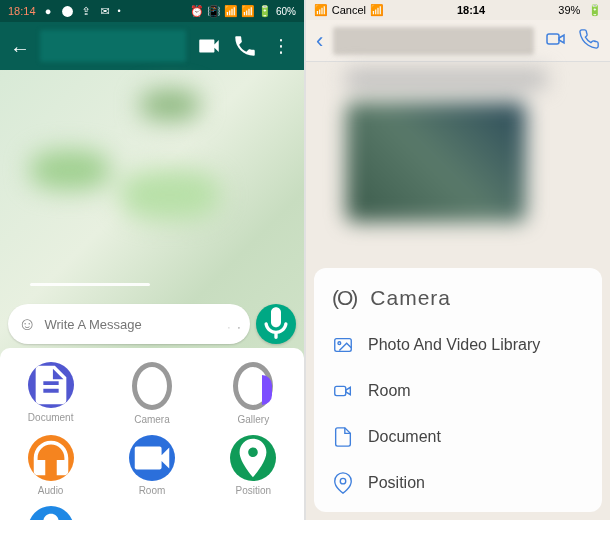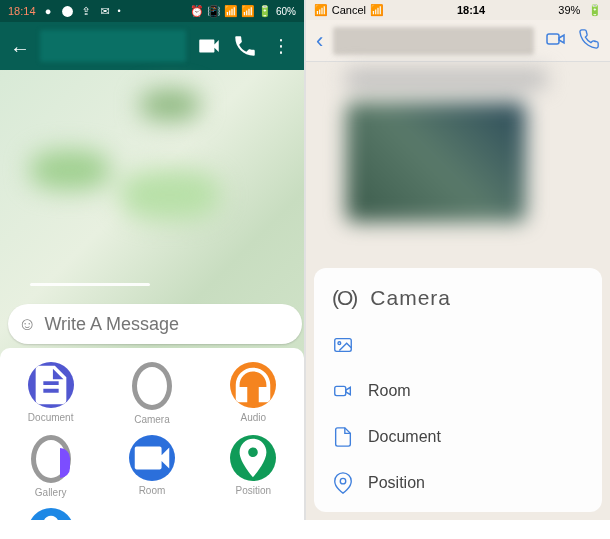--- a/index.html
+++ b/index.html
@@ -26,21 +26,21 @@
 .chat-blur{position:absolute;inset:0;filter:blur(12px)}
 .blob{position:absolute;border-radius:40%}
 .b1{width:80px;height:40px;background:#a0d090;top:80px;left:30px}
 .b2{width:100px;height:50px;background:#b8e0a8;top:100px;left:120px}
 .b3{width:60px;height:30px;background:#8db87f;top:20px;left:140px}
 .handle{position:absolute;bottom:14px;left:30px;width:120px;height:3px;background:rgba(255,255,255,0.9);border-radius:2px}
 
 
 .compose-row{display:flex;align-items:center;gap:6px;padding:4px 8px}
 .compose-input{flex:1;height:40px;background:#fff;border-radius:20px;display:flex;align-items:center;padding:0 10px;gap:8px;box-shadow:0 1px 2px rgba(0,0,0,0.15)}
-.compose-input input{flex:1;border:none;outline:none;font-size:18px;color:#888}
+.compose-input input{flex:1;border:none;outline:none;font-size:13px;color:#888}
 .mic-btn{width:40px;height:40px;border-radius:50%;background:#00a884;display:flex;align-items:center;justify-content:center;color:#fff;box-shadow:0 1px 3px rgba(0,0,0,0.2)}
 
 
 .attach-panel{background:#fff;height:197px;border-top-left-radius:10px;border-top-right-radius:10px;padding:14px 0}
 .attach-grid{display:grid;grid-template-columns:repeat(3,1fr);gap:10px 0;justify-items:center}
 .attach-item{display:flex;flex-direction:column;align-items:center;gap:4px;width:90px}
 .attach-circle{width:46px;height:46px;border-radius:50%;display:flex;align-items:center;justify-content:center;color:#fff}
 .attach-label{font-size:10px;color:#999;text-align:center}
 .hollow{width:40px;height:48px;border:5px solid #999;border-radius:50%}
 .partial{position:relative}
@@ -151,30 +151,30 @@
               <path d="M14 2H6c-1.1 0-2 .9-2 2v16c0 1.1.9 2 2 2h12c1.1 0 2-.9 2-2V8l-6-6zm2 14H8v-2h8v2zm0-4H8v-2h8v2zm-3-5V3.5L18.5 9H13z"></path>
             </svg>
           </div>
           <span class="attach-label">Document</span>
         </div>
         <div class="attach-item">
           <div class="hollow"></div>
           <span class="attach-label">Camera</span>
         </div>
         <div class="attach-item">
-          <div class="attach-circle" style="background:#f5841f">
-            <svg viewBox="0 0 24 24" fill="#fff">
-              <path d="M12 3c-4.97 0-9 4.03-9 9v7c0 1.1.9 2 2 2h4v-8H5v-1c0-3.87 3.13-7 7-7s7 3.13 7 7v1h-4v8h4c1.1 0 2-.9 2-2v-7c0-4.97-4.03-9-9-9z"></path>
-            </svg>
-          </div>
-          <span class="attach-label">Audio</span>
-        </div>
-        <div class="attach-item">
           <div class="hollow partial"></div>
           <span class="attach-label">Gallery</span>
+        </div>
+        <div class="attach-item">
+          <div class="attach-circle" style="background:#f5841f">
+            <svg viewBox="0 0 24 24" fill="#fff">
+              <path d="M12 3c-4.97 0-9 4.03-9 9v7c0 1.1.9 2 2 2h4v-8H5v-1c0-3.87 3.13-7 7-7s7 3.13 7 7v1h-4v8h4c1.1 0 2-.9 2-2v-7c0-4.97-4.03-9-9-9z"></path>
+            </svg>
+          </div>
+          <span class="attach-label">Audio</span>
         </div>
         <div class="attach-item">
           <div class="attach-circle" style="background:#2b6fdb">
             <svg viewBox="0 0 24 24" fill="#fff">
               <path d="M17 10.5V7c0-.55-.45-1-1-1H4c-.55 0-1 .45-1 1v10c0 .55.45 1 1 1h12c.55 0 1-.45 1-1v-3.5l4 4v-11l-4 4z"></path>
             </svg>
           </div>
           <span class="attach-label">Room</span>
         </div>
         <div class="attach-item">
@@ -236,20 +236,21 @@
       </div>
       <div id="ios-sheet-items">
           <div class="sheet-row">
             <span class="sheet-icon">
               <svg viewBox="0 0 24 24" fill="none" stroke="currentColor" stroke-width="1.5">
                 <rect x="3" y="5" width="18" height="14" rx="2"></rect>
                 <circle cx="8" cy="10" r="1.5"></circle>
                 <path d="M21 15l-5-5-8 8"></path>
               </svg>
             </span>
+            <span>Photo And Video Library</span>
           </div>
           <div class="sheet-row">
             <span class="sheet-icon">
               <svg viewBox="0 0 24 24" fill="none" stroke="currentColor" stroke-width="1.5">
                 <rect x="3" y="7" width="12" height="10" rx="2"></rect>
                 <path d="M15 11l5-3v8l-5-3z"></path>
               </svg>
             </span>
             <span>Room</span>
           </div>

